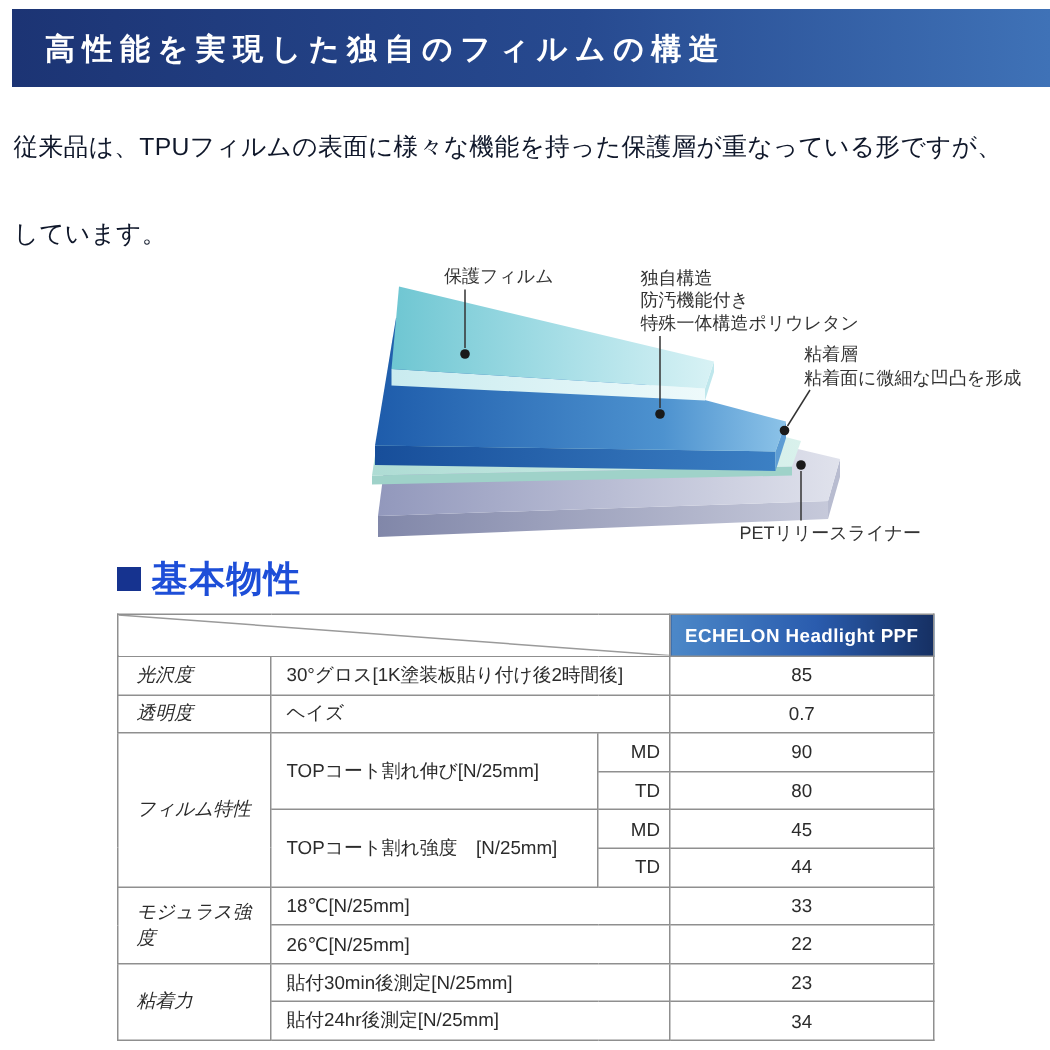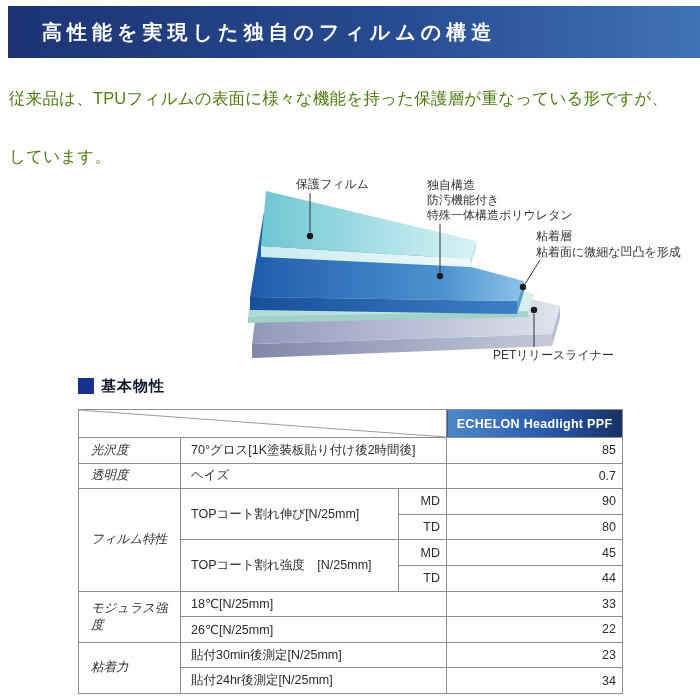--- a/index.html
+++ b/index.html
@@ -13,62 +13,62 @@
   
   .title-bar {
     position: absolute; left: 8px; top: 6px; right: 0; height: 52px;
     background: linear-gradient(90deg, #1c3474 0%, #274a90 55%, #3f72b7 100%);
     display: flex; align-items: center;
   }
   .title-bar h1 {
     color: #ffffff;
     font-family: Liberation Mono, monospace;
     font-size: 20px; font-weight: 600; letter-spacing: 5px;
-    padding-left: 34px; white-space: nowrap;
+    padding-left: 22px; white-space: nowrap;
   }
 
   
   .intro {
     position: absolute; left: 9px; top: 84px; width: 685px;
-    font-size: 16.5px; line-height: 29px; color: #4d7c0f;
+    font-size: 16.5px; line-height: 29px; color: #0f172a;
     letter-spacing: 0.2px;
   }
 
   
   .diagram { position: absolute; left: 0; top: 172px; width: 695px; height: 200px; }
   .diagram svg { display: block; }
   .dg-label { font-size: 12px; fill: #333333; }
 
   
   .section-head {
     position: absolute; left: 78px; top: 376px; height: 20px;
     display: flex; align-items: center; gap: 7px;
   }
   .section-head .sq { width: 16px; height: 16px; background: #16338f; }
   .section-head .txt {
-    font-size: 15px; font-weight: bold; color: #0f172a; letter-spacing: 1px;
+    font-size: 24px; font-weight: bold; color: #1d4ed8; letter-spacing: 1px;
   }
 
   
   .spec-table {
     position: absolute; left: 78px; top: 409px; width: 544px;
     border-collapse: collapse; table-layout: fixed;
     font-size: 12.5px; color: #2b2b2b;
   }
   .spec-table td, .spec-table th {
     border: 1px solid #8f8f8f; font-weight: normal;
     height: 25.6px; padding: 0 6px; background: #ffffff;
   }
   .spec-table tr.hdr td, .spec-table tr.hdr th { height: 28px; }
   .col-cat { width: 102px; } .col-meas { width: 218px; }
   .col-cond { width: 48px; } .col-val { width: 176px; }
   td.cat { padding-left: 12px; text-align: left; font-style: italic; }
   td.meas { padding-left: 10px; text-align: left; }
   td.cond { text-align: right; }
-  td.val { text-align: right; }
+  td.val { text-align: center; }
   td.diag-cell { position: relative; padding: 0; }
   td.diag-cell svg { position: absolute; inset: 0; width: 100%; height: 100%; }
   th.prod {
     background: linear-gradient(90deg, #4c88c8 0%, #2a5cae 55%, #163063 100%);
     color: #ffffff; font-weight: bold; text-align: center; font-size: 12.5px;
     border: 1px solid #8f8f8f; letter-spacing: 0.3px;
   }
 </style>
 </head>
 <body>
@@ -188,21 +188,21 @@
       <tr class="hdr">
         <td class="diag-cell" colspan="3">
           <svg viewBox="0 0 100 100" preserveAspectRatio="none">
             <line x1="0" y1="0" x2="100" y2="100" stroke="#9a9a9a" stroke-width="1" vector-effect="non-scaling-stroke"></line>
           </svg>
         </td>
         <th class="prod">ECHELON Headlight PPF</th>
       </tr>
       <tr>
         <td class="cat">光沢度</td>
-        <td class="meas" colspan="2">70°グロス[1K塗装板貼り付け後2時間後]</td>
+        <td class="meas" colspan="2">30°グロス[1K塗装板貼り付け後2時間後]</td>
         <td class="val">85</td>
       </tr>
       <tr>
         <td class="cat">透明度</td>
         <td class="meas" colspan="2">ヘイズ</td>
         <td class="val">0.7</td>
       </tr>
       <tr>
         <td class="cat" rowspan="4">フィルム特性</td>
         <td class="meas" rowspan="2">TOPコート割れ伸び[N/25mm]</td>

